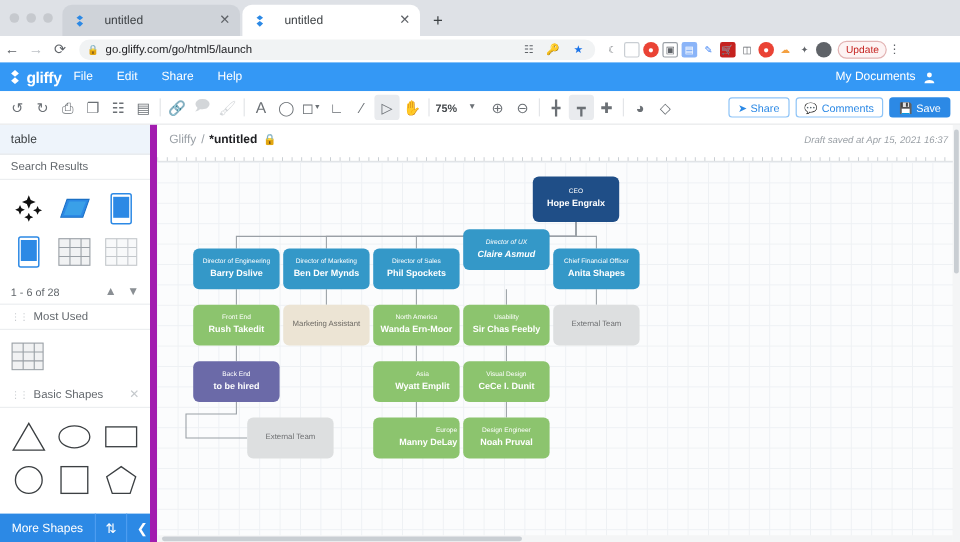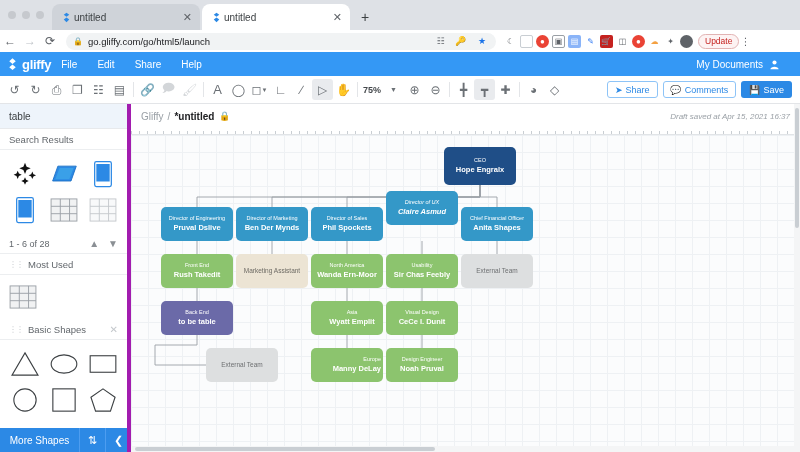--- a/index.html
+++ b/index.html
@@ -12,21 +12,21 @@
 
   
   .chrome-tabbar {
     position: absolute; top: 0; left: 0; width: 800px; height: 30px;
     background: #dee1e6;
   }
   .win-dots { position: absolute; left: 8px; top: 11px; display: flex; gap: 6px; }
   .win-dots i { width: 8px; height: 8px; border-radius: 50%; background: #c6c9ce; display: block; }
   .tab {
     position: absolute; top: 4px; height: 26px; border-radius: 8px 8px 0 0;
-    display: flex; align-items: center; padding: 0 6px 0 9px; gap: 2px;
+    display: flex; align-items: center; padding: 0 6px 0 9px; gap: 15px;
   }
   .tab.inactive { left: 52px; width: 148px; background: #cfd3d9; }
   .tab.active   { left: 202px; width: 148px; background: #fff; }
   .tab-fav { width: 11px; height: 11px; flex: 0 0 11px; }
   .tab-title {
     font-size: 10px; color: #3c4043; white-space: nowrap; overflow: hidden;
     text-overflow: ellipsis; flex: 1;
   }
   .tab-x { font-size: 11px; color: #5f6368; line-height: 1; padding: 0 2px; }
   .tab-new {
@@ -94,21 +94,21 @@
     font-size: 9px; display: flex; align-items: center; gap: 3px; padding: 0 7px; background: #fff;
   }
   .btn-primary {
     height: 17px; border-radius: 3px; background: #2c89e5; color: #fff;
     font-size: 9px; display: flex; align-items: center; gap: 3px; padding: 0 8px;
   }
 
   
   .sidebar {
     position: absolute; top: 104px; left: 0; width: 131px; height: 348px;
-    background: #fff; border-right: 4px solid #a21caf; overflow: hidden;
+    background: #fff; border-right: 6px solid #a21caf; overflow: hidden;
   }
   .search-box {
     height: 25px; border-bottom: 1px solid #e7e9ec; display: flex; align-items: center;
     padding: 0 9px; font-size: 10px; color: #3c4043; background: #eef4fb;
   }
   .panel-head {
     height: 21px; display: flex; align-items: center; padding: 0 9px;
     font-size: 9.5px; color: #62676c; border-bottom: 1px solid #eceef0;
   }
   .panel-head .grip { color: #c4c8cc; font-size: 8px; margin-right: 5px; letter-spacing: -1px; }
@@ -467,21 +467,21 @@
           <polyline points="216,200 216,213" fill="none" stroke="#9aa0a6" stroke-width="0.9"></polyline>
           <polyline points="291,200 291,213" fill="none" stroke="#9aa0a6" stroke-width="0.9"></polyline>
         </svg>
       <div id="nodeLayer">
           <div class="node navy" style="left: 313px; top: 12px; width: 72px; height: 38px;">
             <div class="title">CEO</div>
             <div class="name">Hope Engralx</div>
           </div>
           <div class="node blue" style="left: 30px; top: 72px; width: 72px; height: 34px;">
             <div class="title">Director of Engineering</div>
-            <div class="name">Pruval Dslive</div>
+            <div class="name">Barry Dslive</div>
           </div>
           <div class="node blue" style="left: 105px; top: 72px; width: 72px; height: 34px;">
             <div class="title">Director of Marketing</div>
             <div class="name">Ben Der Mynds</div>
           </div>
           <div class="node blue" style="left: 180px; top: 72px; width: 72px; height: 34px;">
             <div class="title">Director of Sales</div>
             <div class="name">Phil Spockets</div>
           </div>
           <div class="node blue" style="left: 255px; top: 56px; width: 72px; height: 34px; font-style: italic;">
@@ -505,21 +505,21 @@
           </div>
           <div class="node green" style="left: 255px; top: 119px; width: 72px; height: 34px;">
             <div class="title">Usability</div>
             <div class="name">Sir Chas Feebly</div>
           </div>
           <div class="node gray solo" style="left: 330px; top: 119px; width: 72px; height: 34px;">
             <div class="name">External Team</div>
           </div>
           <div class="node purple" style="left: 30px; top: 166px; width: 72px; height: 34px;">
             <div class="title">Back End</div>
-            <div class="name">to be table</div>
+            <div class="name">to be hired</div>
           </div>
           <div class="node green" style="left: 180px; top: 166px; width: 72px; height: 34px; padding-left: 12px;">
             <div class="title">Asia</div>
             <div class="name">Wyatt Emplit</div>
           </div>
           <div class="node green" style="left: 255px; top: 166px; width: 72px; height: 34px;">
             <div class="title">Visual Design</div>
             <div class="name">CeCe I. Dunit</div>
           </div>
           <div class="node gray solo" style="left: 75px; top: 213px; width: 72px; height: 34px;">

